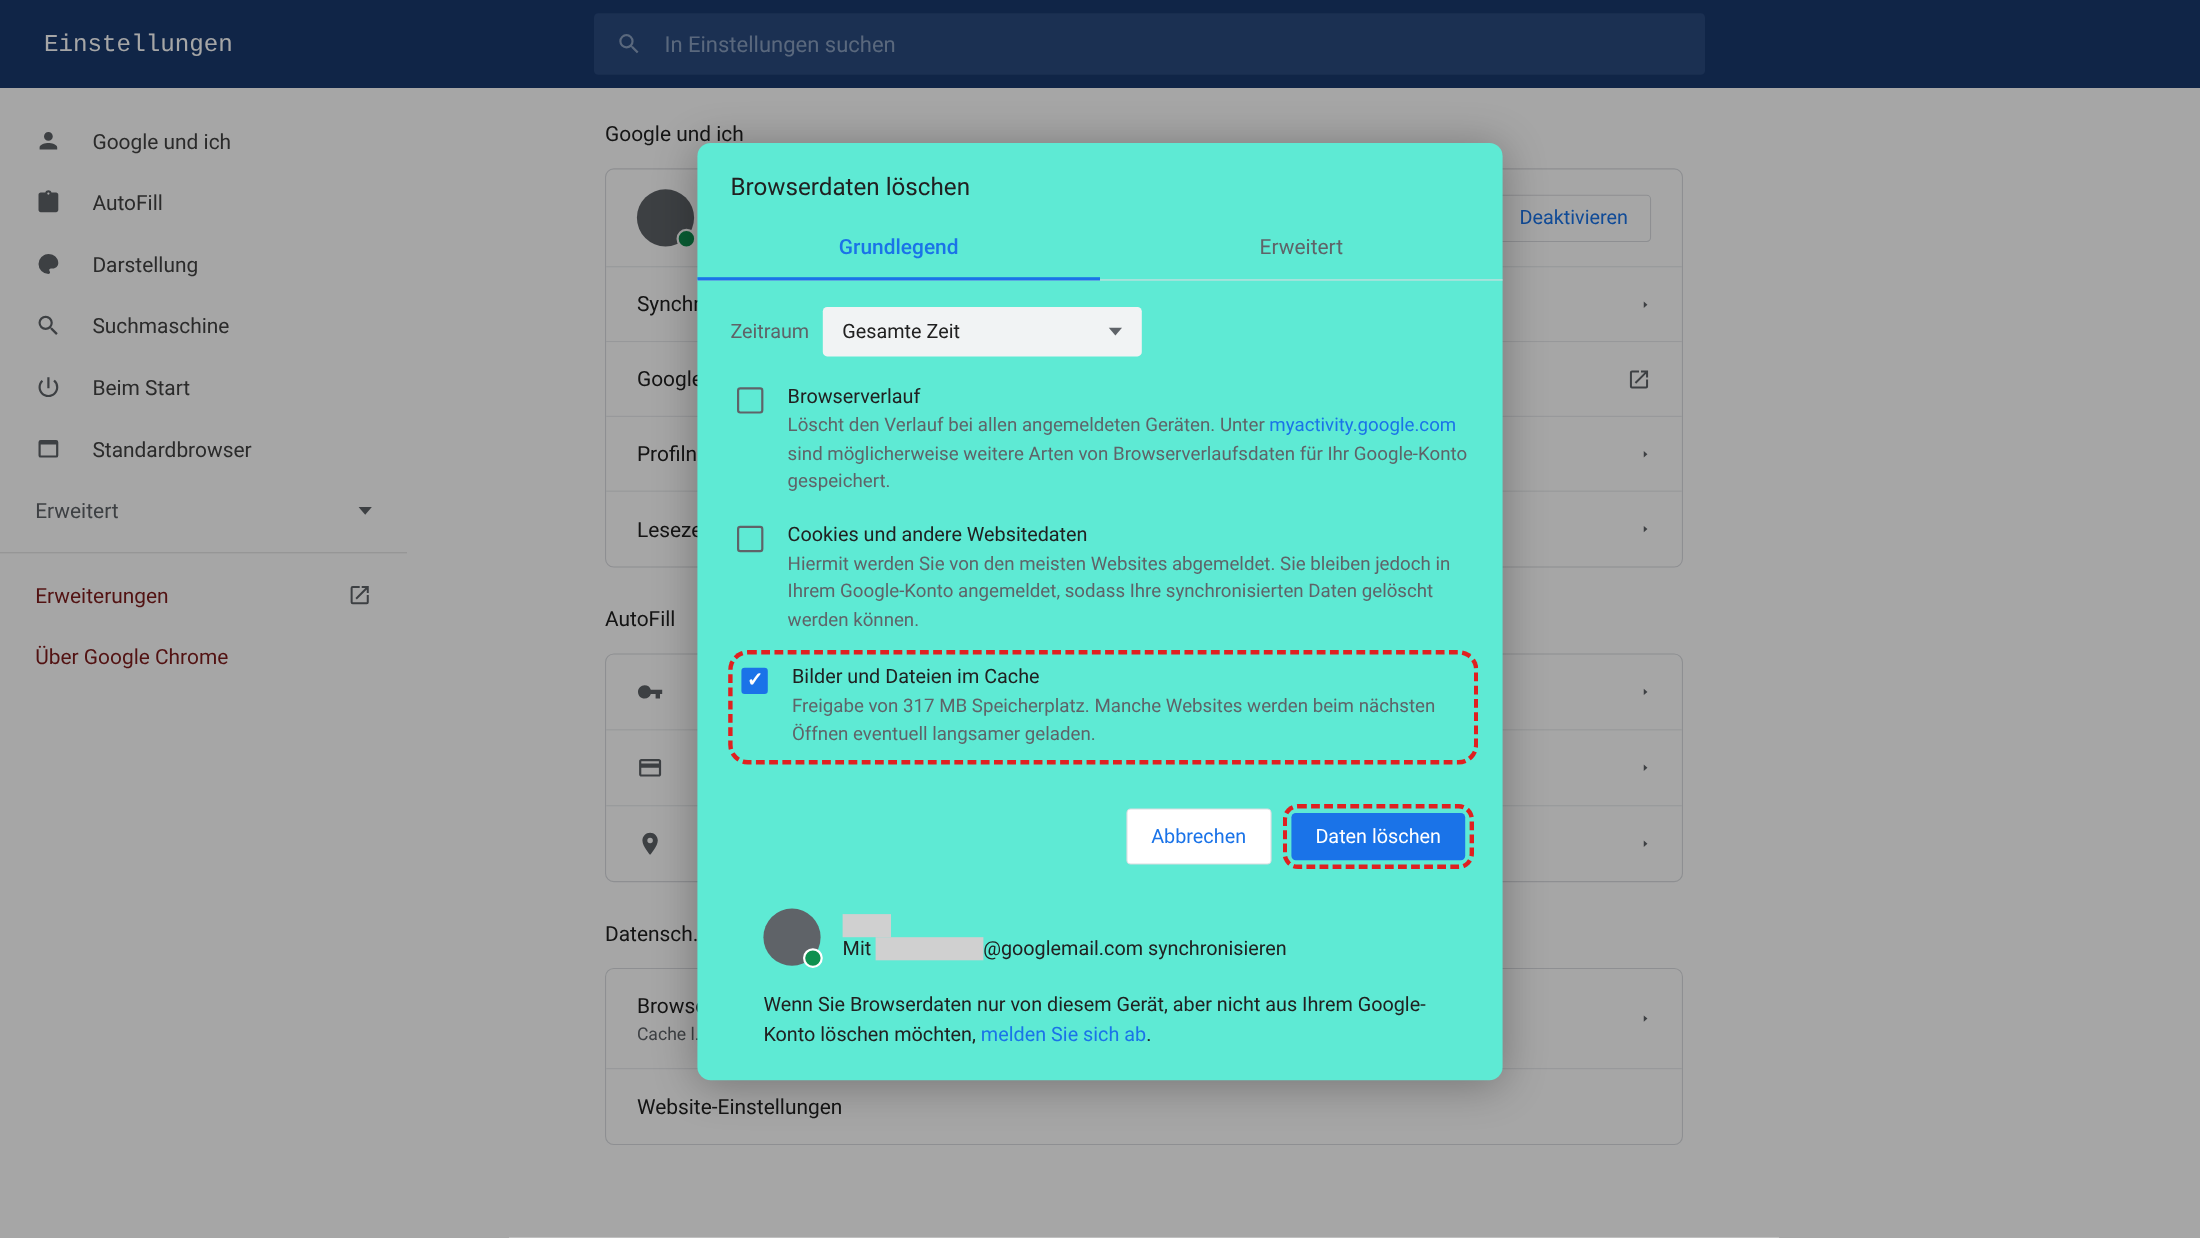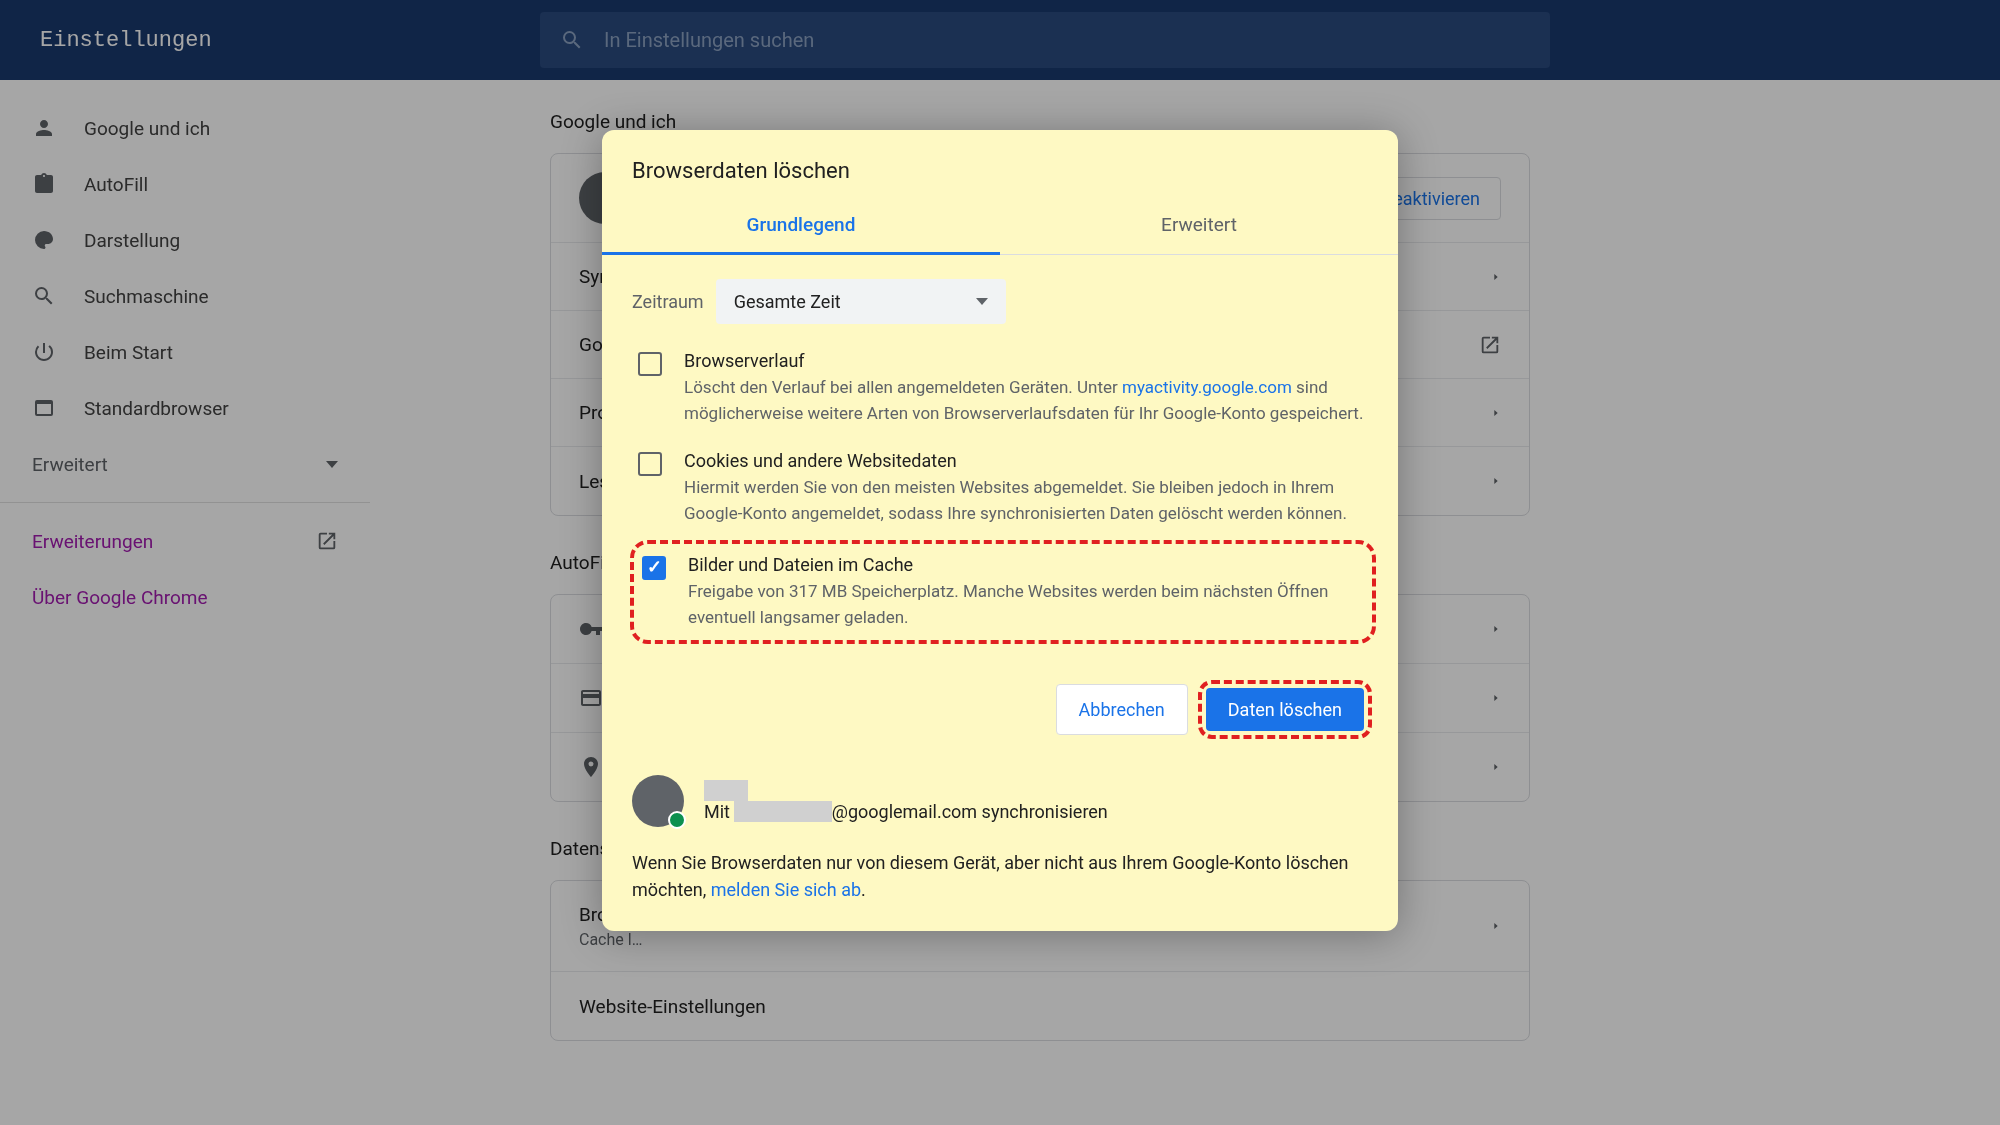--- a/index.html
+++ b/index.html
@@ -11,38 +11,38 @@
 .search-icon-svg { width: 24px; height: 24px; fill: #8aa0c0; margin-right: 20px; }
 .search-placeholder { color: #8aa0c0; font-size: 20px; }
 
 .content-wrapper { display: flex; height: calc(100% - 80px); }
 .sidebar { width: 370px; padding-top: 20px; }
 .sidebar-item { display: flex; align-items: center; height: 56px; padding-left: 32px; cursor: pointer; color: #424242; }
 .sidebar-icon { width: 24px; height: 24px; margin-right: 28px; fill: #5f6368; flex-shrink: 0; }
 .sidebar-label { font-size: 19px; }
 .sidebar-divider { border-top: 1px solid #e0e0e0; margin: 10px 0; }
 .sidebar-expand { display: flex; align-items: center; justify-content: space-between; padding: 0 32px; height: 56px; color: #5f6368; font-size: 19px; }
-.sidebar-ext { display: flex; align-items: center; justify-content: space-between; padding: 0 32px; height: 56px; color: #a21caf; font-size: 19px; gap: 28px; }
+.sidebar-ext { display: flex; align-items: center; justify-content: space-between; padding: 0 32px; height: 56px; color: #7f1d1d; font-size: 19px; gap: 28px; }
 
 .main { flex: 1; padding: 30px 0 0 180px; }
 .section-title { font-size: 19px; color: #212121; margin-bottom: 20px; }
 .section-card { border: 1px solid #dadce0; border-radius: 8px; width: 980px; margin-bottom: 35px; }
 .card-row { display: flex; align-items: center; padding: 22px 28px; border-bottom: 1px solid #e8eaed; min-height: 68px; justify-content: space-between; }
 .card-row:last-child { border-bottom: none; }
 .card-row-text { font-size: 19px; color: #212121; }
 .card-row-sub { font-size: 16px; color: #5f6368; margin-top: 4px; }
 .profile-row { padding: 18px 28px; }
 .avatar { width: 52px; height: 52px; border-radius: 50%; background: #5f6368; position: relative; }
 .avatar-badge { position: absolute; bottom: -2px; right: -2px; width: 18px; height: 18px; background: #0d904f; border-radius: 50%; border: 2px solid #fff; }
 .deactivate-btn { border: 1px solid #dadce0; background: #fff; color: #1a73e8; padding: 10px 20px; border-radius: 4px; font-size: 18px; cursor: pointer; }
 .arrow-icon { width: 10px; height: 10px; fill: #5f6368; }
 .external-icon { width: 22px; height: 22px; fill: #5f6368; }
 
 .overlay { position: absolute; inset: 0; background: rgba(0,0,0,0.35); display: flex; align-items: flex-start; justify-content: center; padding-top: 130px; }
-.dialog { background: #fef9c3; width: 796px; border-radius: 12px; box-shadow: 0 4px 40px rgba(0,0,0,0.3); padding-top: 28px; }
+.dialog { background: #5eead4; width: 732px; border-radius: 12px; box-shadow: 0 4px 40px rgba(0,0,0,0.3); padding-top: 28px; }
 .dialog-title { font-size: 22px; color: #212121; padding: 0 30px 12px; }
 .tabs { display: flex; border-bottom: 1px solid #dadce0; }
 .tab { flex: 1; text-align: center; padding: 18px 0; font-size: 19px; color: #5f6368; cursor: pointer; position: relative; }
 .tab.active { color: #1a73e8; font-weight: 500; }
 .tab.active::after { content: ''; position: absolute; bottom: -1px; left: 0; right: 0; height: 3px; background: #1a73e8; }
 .dialog-body { padding: 24px 30px 16px; }
 .time-row { display: flex; align-items: center; gap: 12px; margin-bottom: 26px; }
 .time-label { color: #5f6368; font-size: 18px; }
 .time-select { background: #f1f3f4; border: none; border-radius: 4px; padding: 12px 18px; font-size: 18px; color: #212121; width: 290px; display: flex; justify-content: space-between; align-items: center; cursor: pointer; }
 .check-item { display: flex; gap: 22px; margin-bottom: 24px; padding-left: 6px; }
@@ -53,21 +53,21 @@
 .check-text { flex: 1; }
 .check-title { font-size: 18px; color: #212121; margin-bottom: 4px; }
 .check-desc { font-size: 17px; color: #5f6368; line-height: 1.5; }
 .check-desc a { color: #1a73e8; text-decoration: none; }
 .highlight-box { border: 4px dashed #e02020; border-radius: 18px; padding: 10px 8px 10px 2px; margin: -10px -8px 14px -2px; }
 .dialog-actions { display: flex; justify-content: flex-end; gap: 14px; padding: 10px 30px 22px; }
 .btn { padding: 11px 22px; border-radius: 4px; font-size: 18px; cursor: pointer; }
 .btn-secondary { background: #fff; border: 1px solid #dadce0; color: #1a73e8; }
 .btn-primary { background: #1a73e8; border: none; color: #fff; }
 .highlight-btn { border: 4px dashed #e02020; border-radius: 14px; padding: 4px; margin: -4px; }
-.dialog-footer { padding: 18px 30px 28px; }
+.dialog-footer { padding: 18px 48px 28px; margin-left: 12px; }
 .footer-account { display: flex; align-items: center; gap: 20px; margin-bottom: 22px; }
 .footer-avatar { width: 52px; height: 52px; border-radius: 50%; background: #5f6368; position: relative; }
 .footer-text { font-size: 18px; color: #212121; }
 .footer-text .redacted { background: #d0d0d0; color: transparent; padding: 0 4px; }
 .footer-note { font-size: 18px; color: #212121; line-height: 1.5; }
 .footer-note a { color: #1a73e8; text-decoration: none; }
 .triangle-down { width: 0; height: 0; border-left: 6px solid transparent; border-right: 6px solid transparent; border-top: 7px solid #5f6368; }
 </style>
 </head>
 <body>

